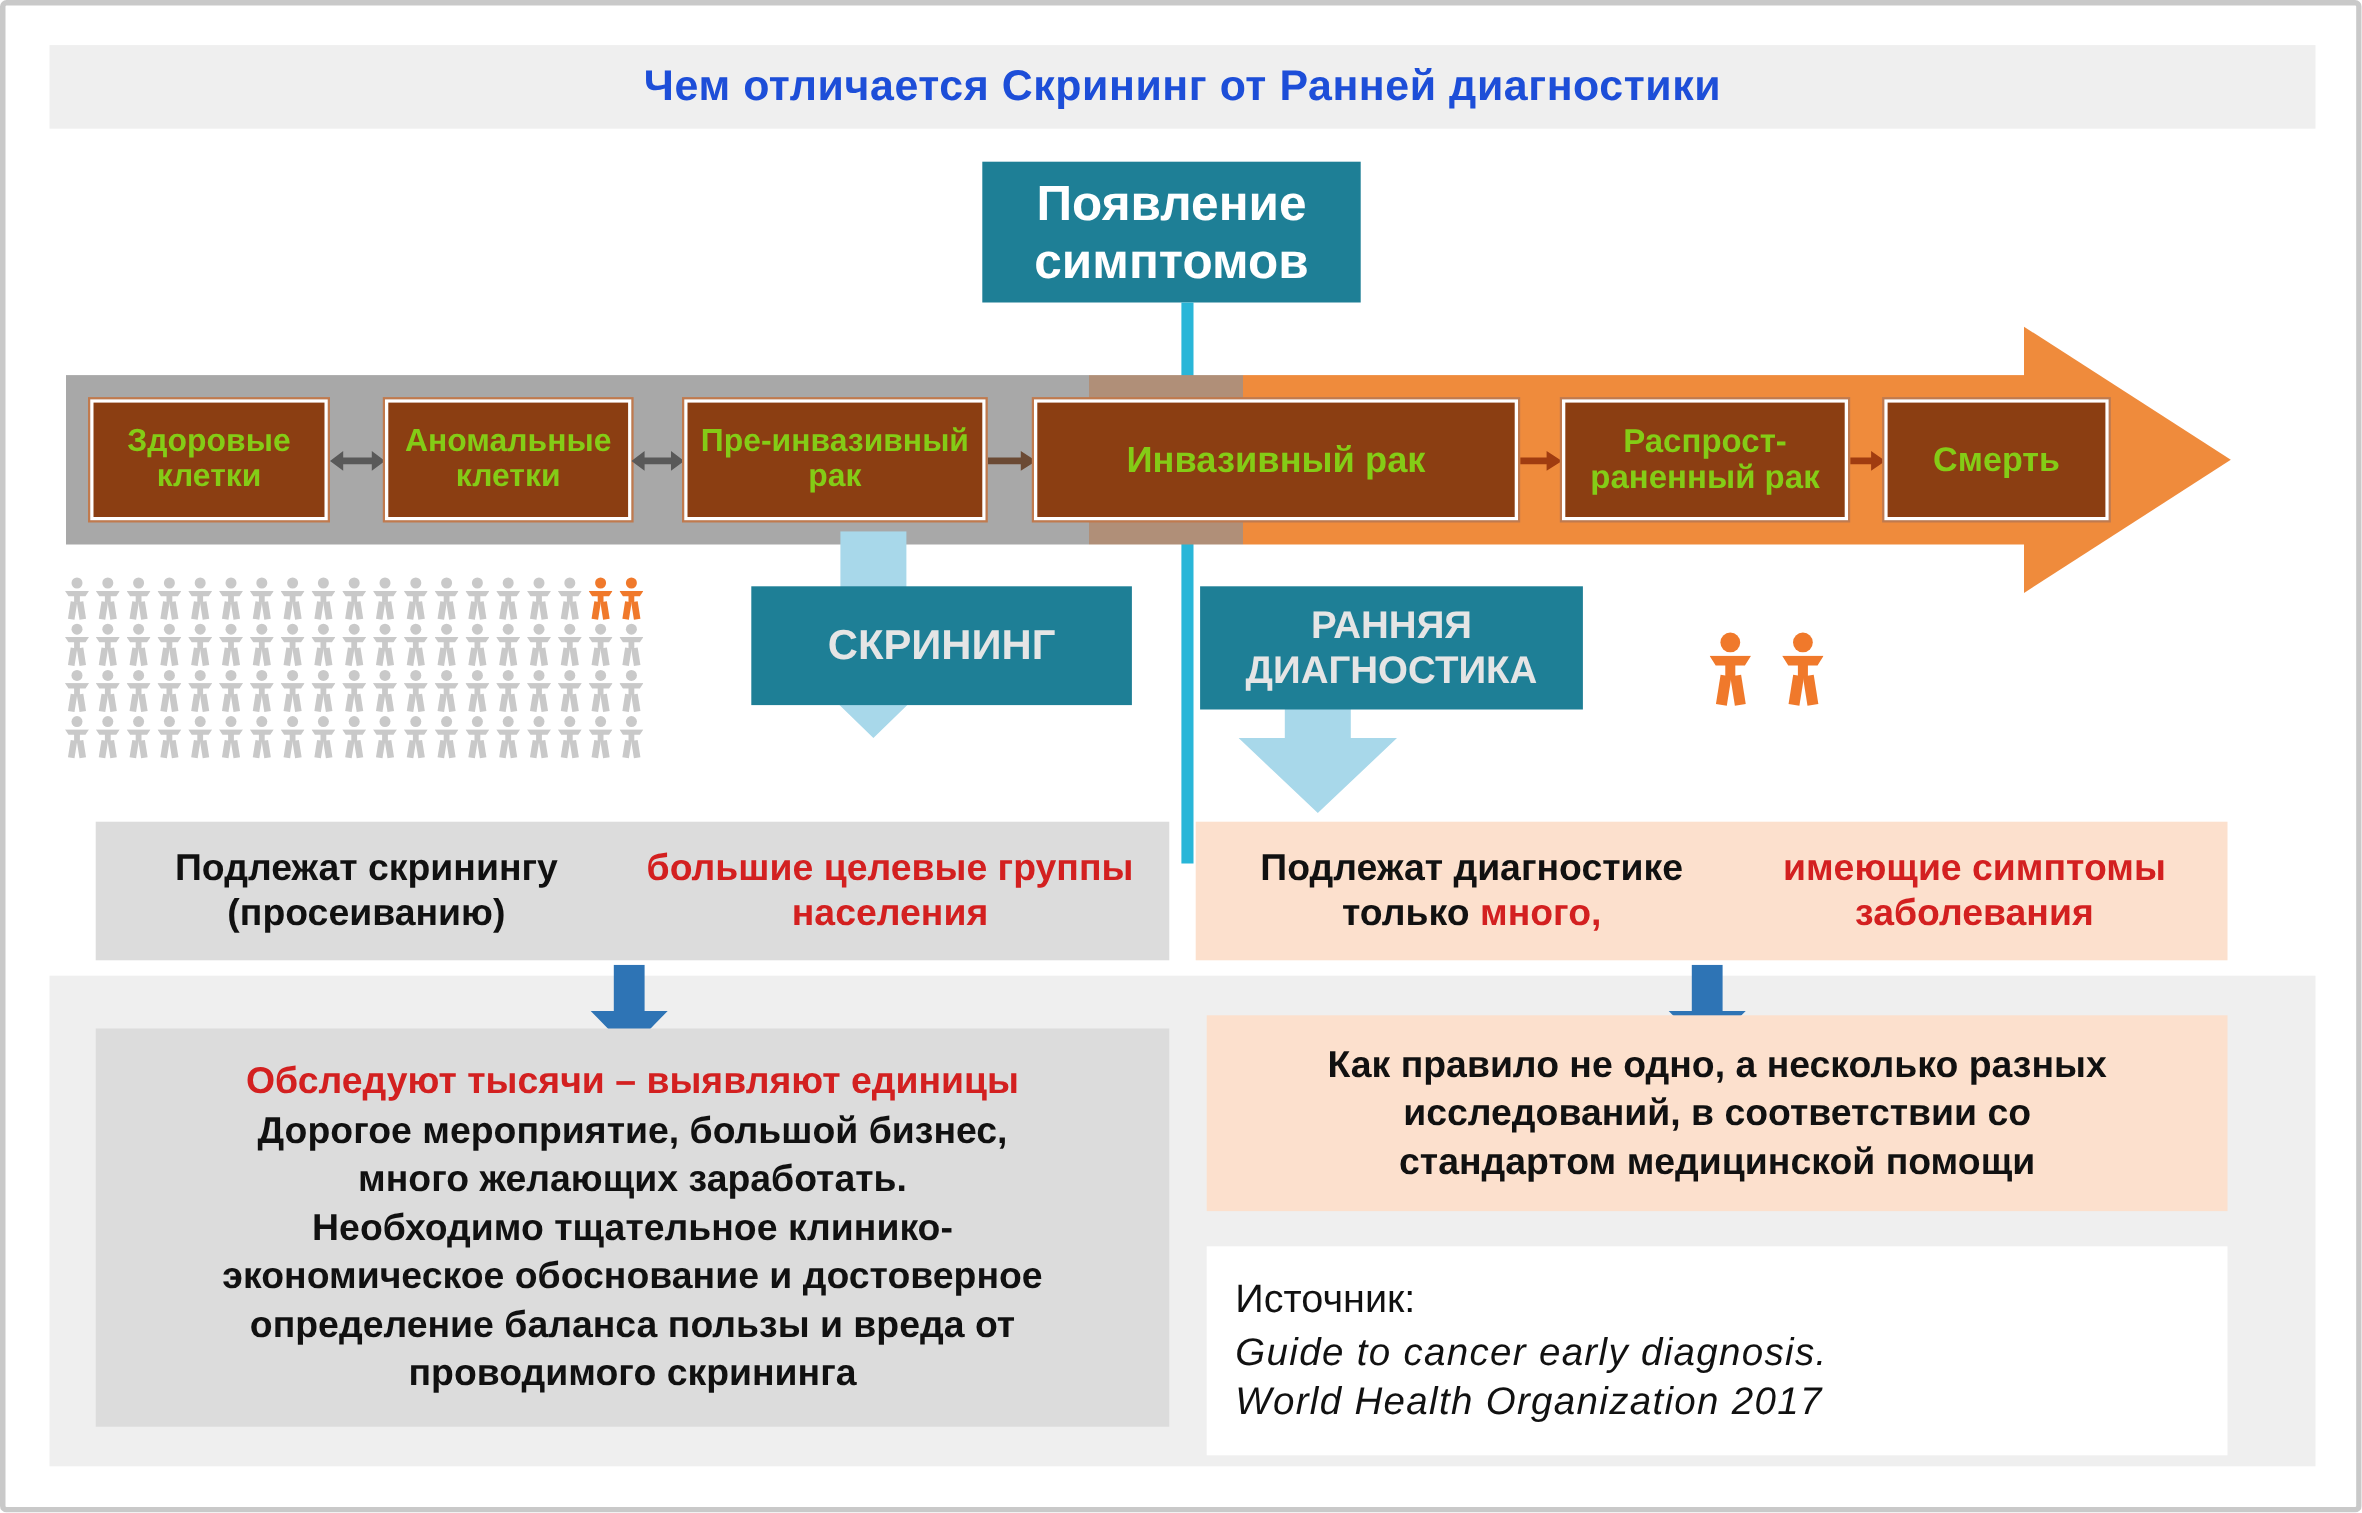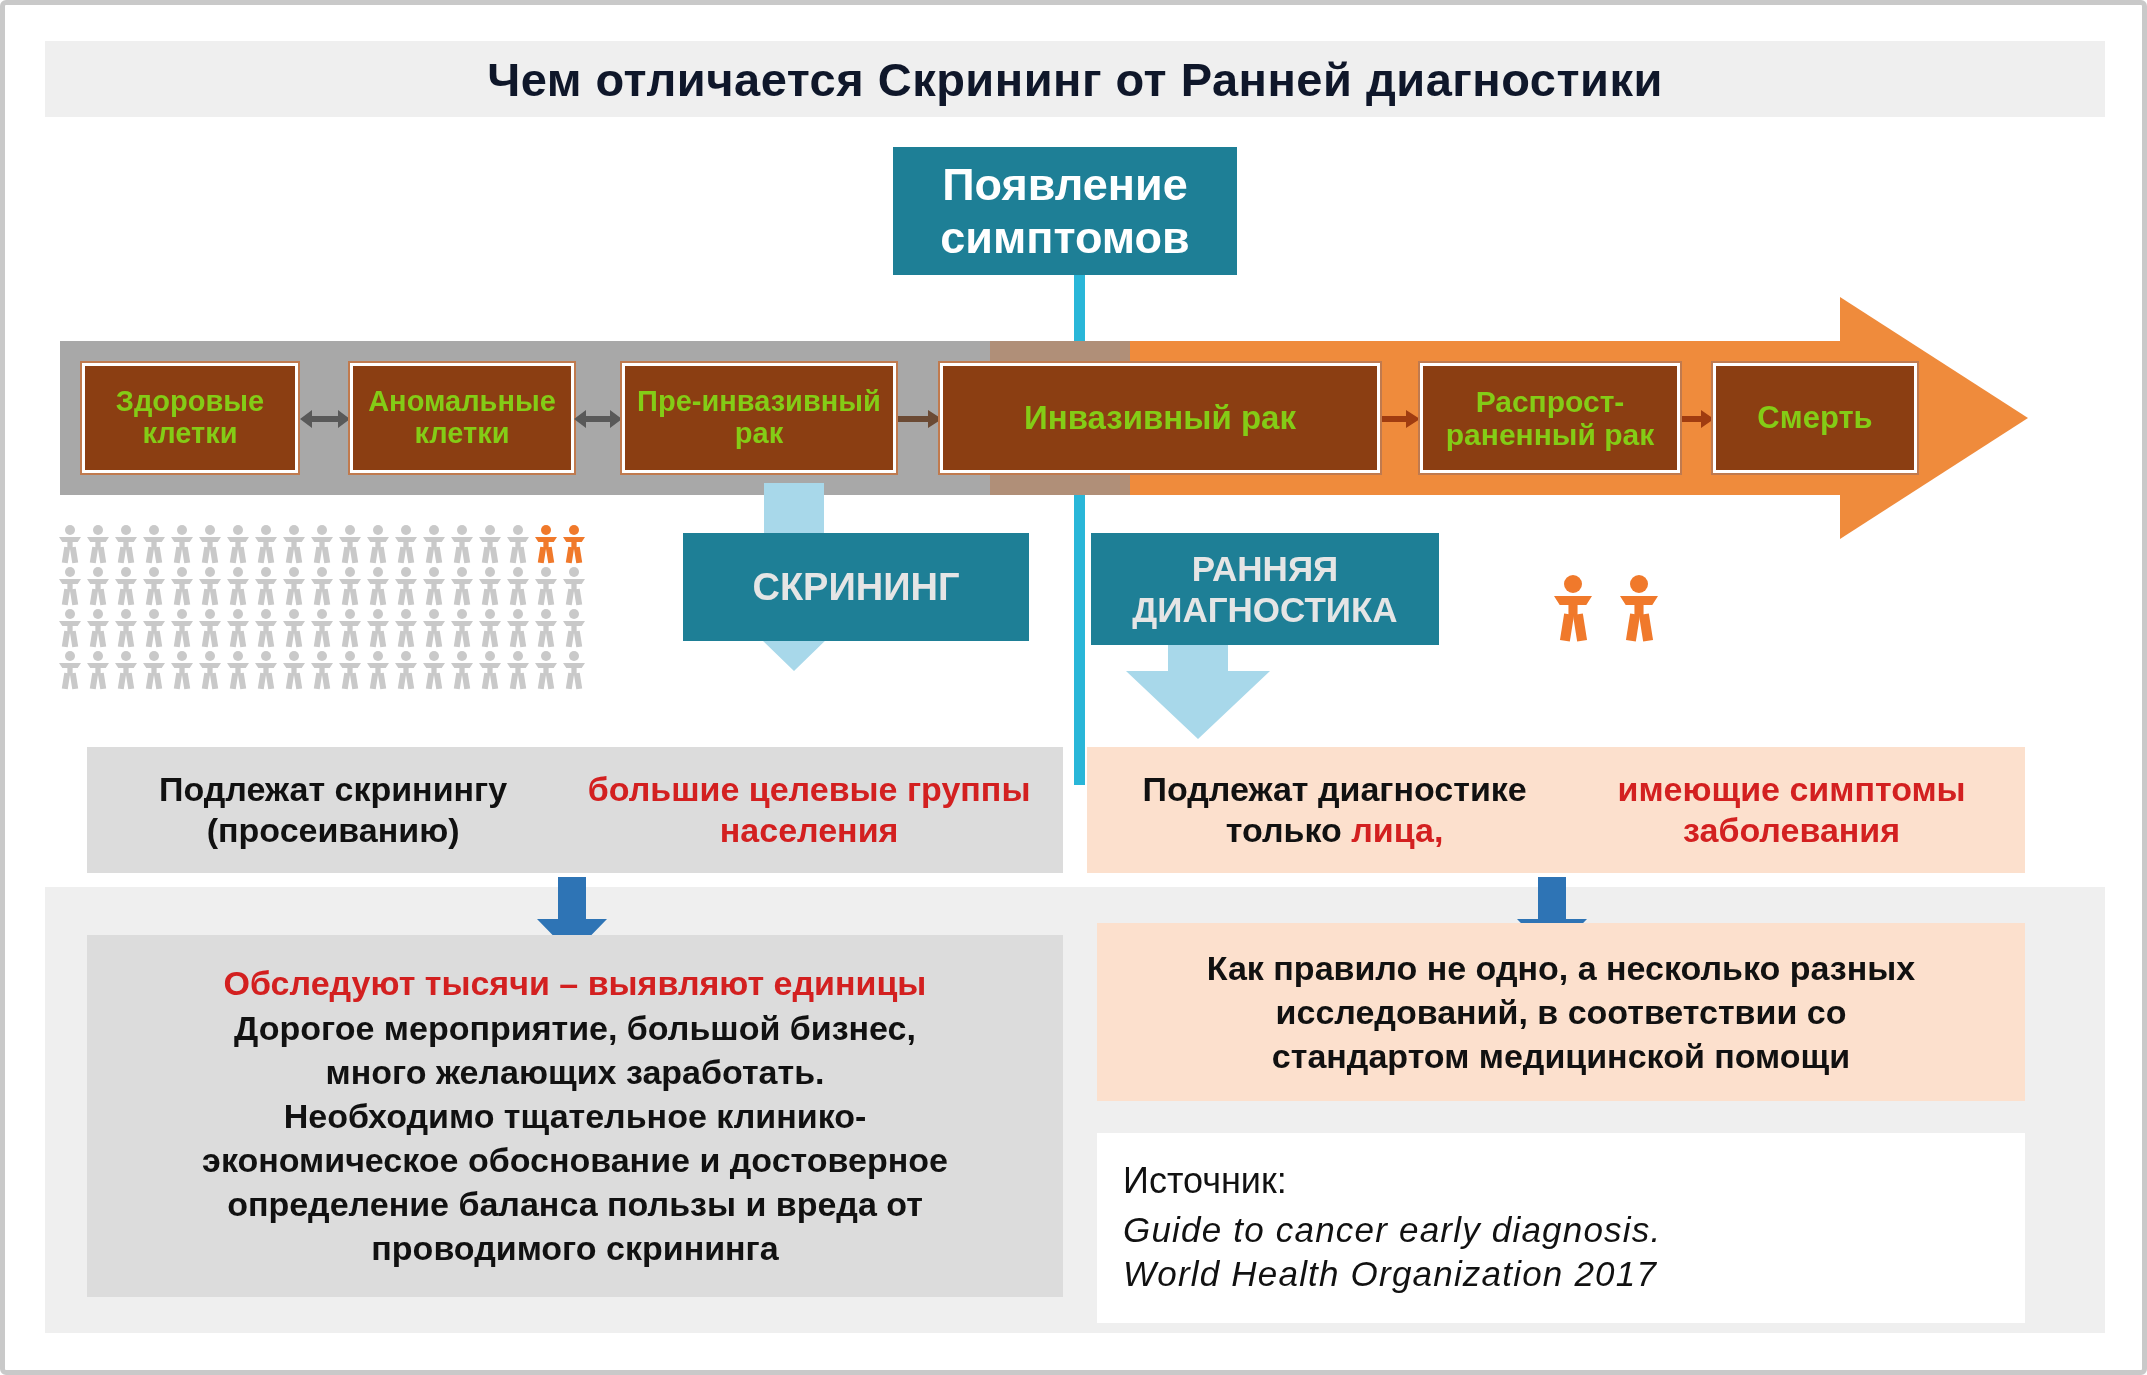--- a/index.html
+++ b/index.html
@@ -29,23 +29,23 @@
     left: 40px;
     top: 36px;
     width: 2060px;
     height: 76px;
     background: #efefef;
     display: flex;
     align-items: center;
     justify-content: center;
   }
   .title-bar .title-text {
-    font-size: 47px;
-    font-weight: bold;
-    color: #0f172a;
+    font-size: 39px;
+    font-weight: bold;
+    color: #1d4ed8;
     letter-spacing: 0.5px;
     white-space: nowrap;
     text-align: right;
   }
 
   
   .symptoms-box {
     position: absolute;
     left: 888px;
     top: 142px;
@@ -464,21 +464,21 @@
   <div class="teal-box teal-screening">СКРИНИНГ</div>
   <div class="teal-box teal-early">РАННЯЯ ДИАГНОСТИКА</div>
 
   <div class="desc desc-left">
     <div class="line">Подлежат скринингу (просеиванию)</div>
     <div class="line red">большие  целевые группы населения</div>
   </div>
 
   <div class="desc desc-right">
     <div class="line">
-      <span>Подлежат диагностике только </span><span class="red">лица,</span>
+      <span>Подлежат диагностике только </span><span class="red">много,</span>
     </div>
     <div class="line red">имеющие симптомы заболевания</div>
   </div>
 
   <div class="lower-panel"></div>
 
   <div class="blue-arrow ba-1">
     <svg width="74" height="80" viewBox="0 0 74 80">
       <path d="M23 0 L51 0 L51 42 L72 42 L37 78 L2 42 L23 42 Z" fill="#2e74b5"></path>
     </svg>

